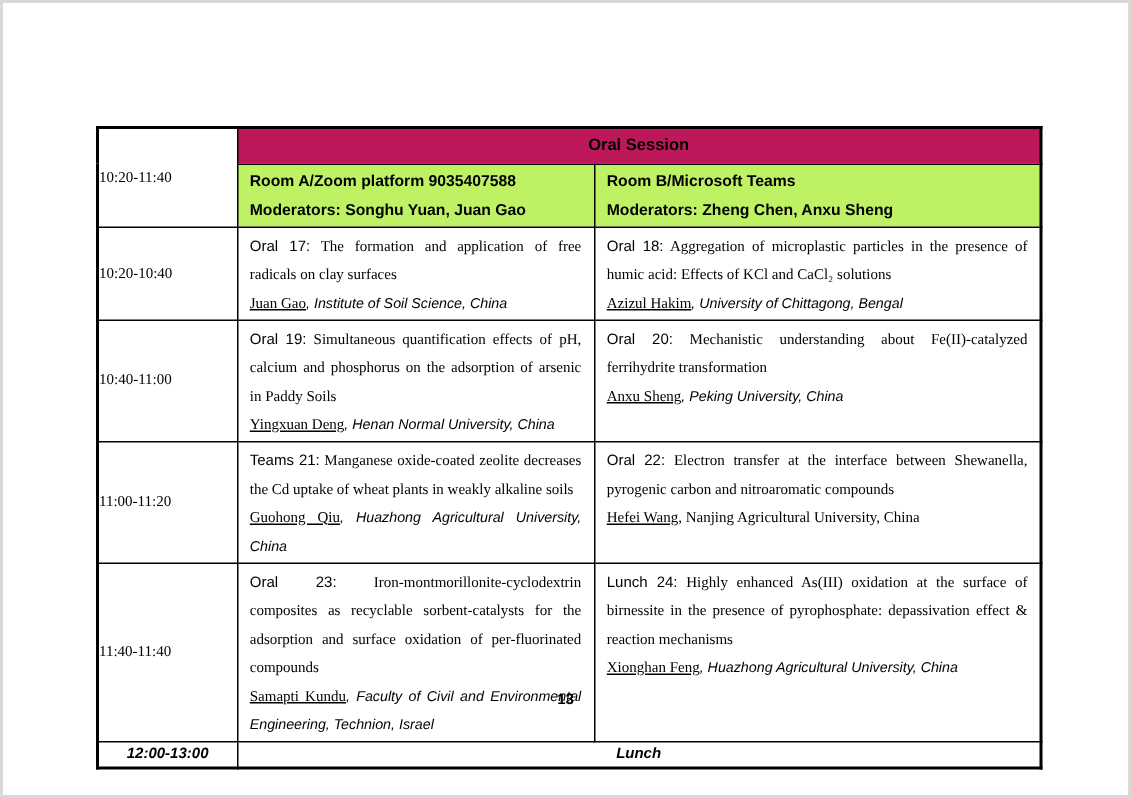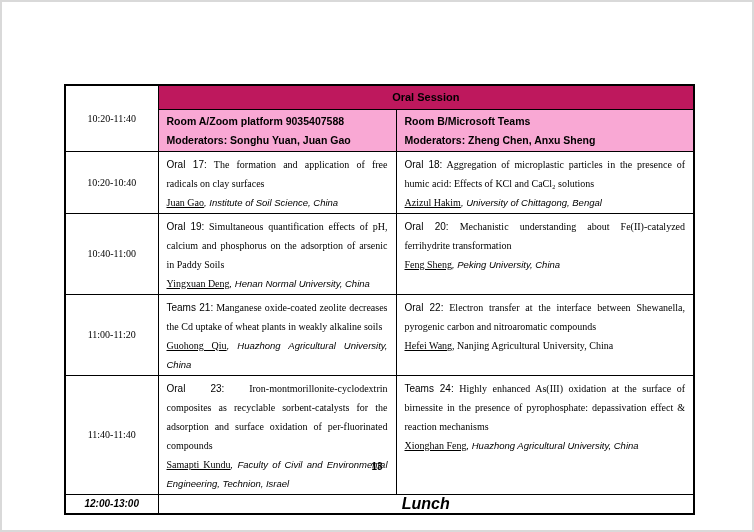--- a/index.html
+++ b/index.html
@@ -25,32 +25,32 @@
 
   tr.h-session  { height: 24px; }
   tr.h-rooms    { height: 41px; }
   tr.h-r1       { height: 55px; }
   tr.h-r2       { height: 60px; }
   tr.h-r3       { height: 60px; }
   tr.h-r4       { height: 95px; }
   tr.h-lunch    { height: 18px; }
 
   .time-cell {
-    text-align: center; vertical-align: middle;
+    vertical-align: middle;
     font-family: "Liberation Serif", serif;
     font-size: 10px;
   }
   .session-cell {
     background: #be185d;
     text-align: center; vertical-align: middle;
     font-family: "Liberation Sans", sans-serif;
     font-weight: bold; font-size: 11px;
   }
   .room-cell {
-    background: #f9a8d4;
+    background: #bef264;
     vertical-align: middle;
     font-family: "Liberation Sans", sans-serif;
     font-weight: bold; font-size: 10.5px;
     line-height: 19px;
     padding: 2px 8px 1px 8px;
   }
   .oral-cell {
     font-family: "Liberation Serif", serif;
     font-size: 10px; line-height: 19px;
     padding: 3px 8px 1px 8px;
@@ -73,21 +73,21 @@
     font-size: 10px;
   }
   .lunch-time-cell {
     text-align: center; vertical-align: middle;
     font-family: "Liberation Sans", sans-serif;
     font-weight: bold; font-style: italic; font-size: 10px;
   }
   .lunch-cell {
     text-align: center; vertical-align: middle;
     font-family: "Liberation Sans", sans-serif;
-    font-weight: bold; font-style: italic; font-size: 16px; margin-top: 14px;
+    font-weight: bold; font-style: italic; font-size: 10px; margin-top: 14px;
   }
   .page-number {
     position: absolute; left: 0; right: 0; top: 459px;
     text-align: center;
     font-family: "Liberation Sans", sans-serif;
     font-weight: 600; font-size: 10px;
   }
 </style>
 </head>
 <body>
@@ -131,21 +131,21 @@
     </tr>
 
     <tr class="h-r2">
       <td class="time-cell"><span>10:40-11:00</span></td>
       <td class="oral-cell">
         <p class="oral-title"><span class="oral-label">Oral 19:</span><span> Simultaneous quantification effects of pH, calcium and phosphorus on the adsorption of arsenic in Paddy Soils</span></p>
         <p class="speaker-line"><span class="speaker">Yingxuan Deng</span><span class="affil" data-style="italic">, Henan Normal University, China</span></p>
       </td>
       <td class="oral-cell">
         <p class="oral-title"><span class="oral-label">Oral 20:</span><span> Mechanistic understanding about Fe(II)-catalyzed ferrihydrite transformation</span></p>
-        <p class="speaker-line"><span class="speaker">Feng Sheng</span><span class="affil" data-style="italic">, Peking University, China</span></p>
+        <p class="speaker-line"><span class="speaker">Anxu Sheng</span><span class="affil" data-style="italic">, Peking University, China</span></p>
       </td>
     </tr>
 
     <tr class="h-r3">
       <td class="time-cell"><span>11:00-11:20</span></td>
       <td class="oral-cell">
         <p class="oral-title"><span class="oral-label">Teams 21:</span><span> Manganese oxide-coated zeolite decreases the Cd uptake of wheat plants in weakly alkaline soils</span></p>
         <p class="speaker-line"><span class="speaker">Guohong Qiu</span><span class="affil" data-style="italic">, Huazhong Agricultural University, China</span></p>
       </td>
       <td class="oral-cell">
@@ -154,21 +154,21 @@
       </td>
     </tr>
 
     <tr class="h-r4">
       <td class="time-cell"><span>11:40-11:40</span></td>
       <td class="oral-cell">
         <p class="oral-title"><span class="oral-label">Oral 23:</span><span> Iron-montmorillonite-cyclodextrin composites as recyclable sorbent-catalysts for the adsorption and surface oxidation of per-fluorinated compounds</span></p>
         <p class="speaker-line"><span class="speaker">Samapti Kundu</span><span class="affil" data-style="italic">, Faculty of Civil and Environmental Engineering, Technion, Israel</span></p>
       </td>
       <td class="oral-cell">
-        <p class="oral-title"><span class="oral-label">Teams 24:</span><span> Highly enhanced As(III) oxidation at the surface of birnessite in the presence of pyrophosphate: depassivation effect &amp; reaction mechanisms</span></p>
+        <p class="oral-title"><span class="oral-label">Lunch 24:</span><span> Highly enhanced As(III) oxidation at the surface of birnessite in the presence of pyrophosphate: depassivation effect &amp; reaction mechanisms</span></p>
         <p class="speaker-line"><span class="speaker">Xionghan Feng</span><span class="affil" data-style="italic">, Huazhong Agricultural University, China</span></p>
       </td>
     </tr>
 
     <tr class="h-lunch">
       <td class="lunch-time-cell"><span>12:00-13:00</span></td>
       <td class="lunch-cell" colspan="2"><span>Lunch</span></td>
     </tr>
 
   </tbody>

